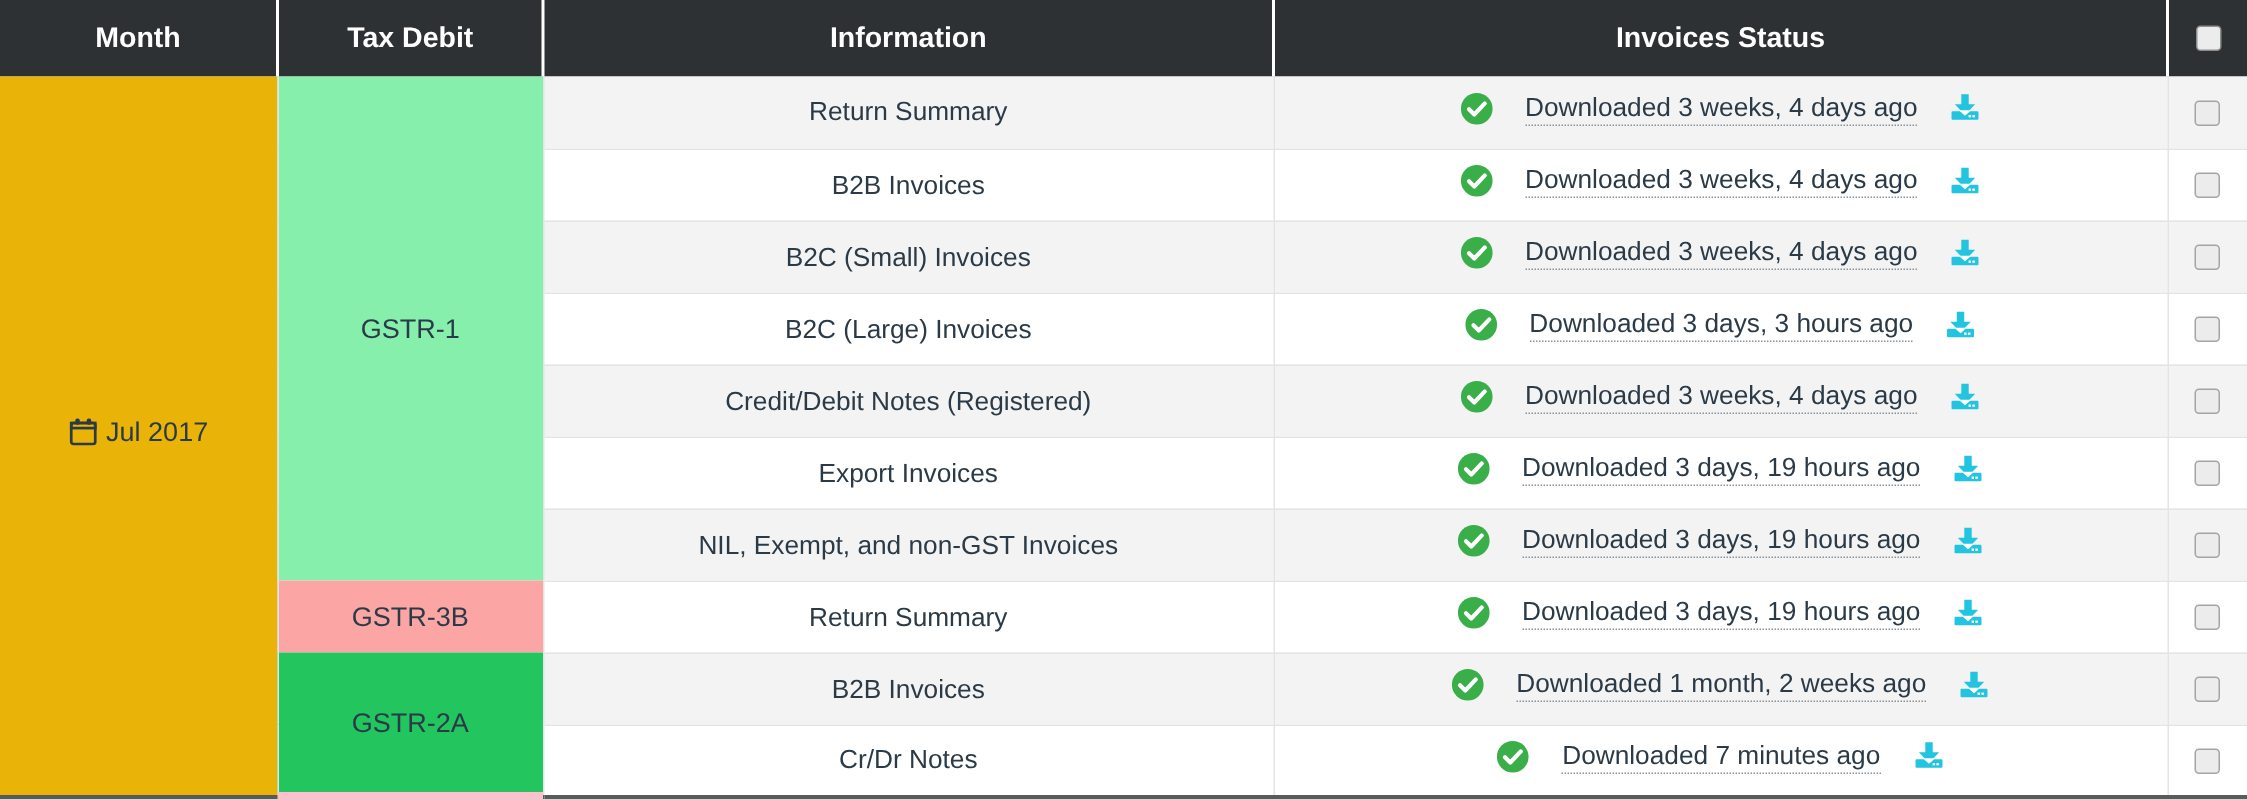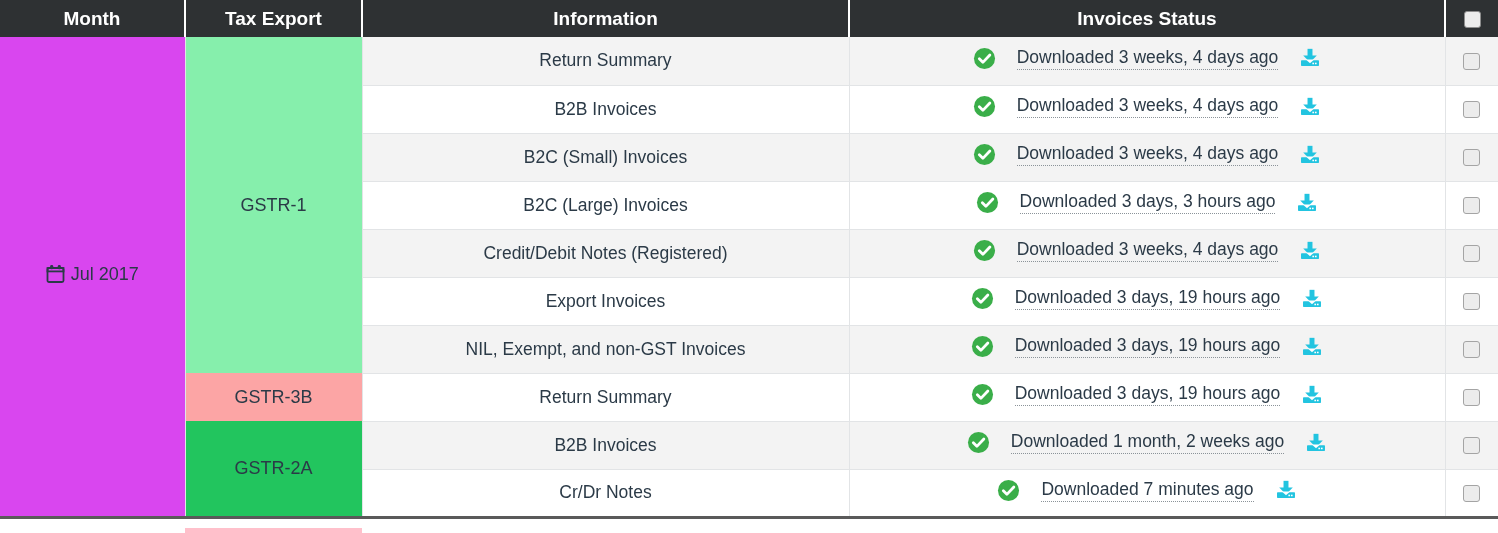--- a/index.html
+++ b/index.html
@@ -29,21 +29,21 @@
   col.c-info   { width: 487px; }
   col.c-status { width: 596px; }
   col.c-check  { width: 53px; }
 
   
   thead th {
     background: #2e3133;
     color: #ffffff;
     font-weight: bold;
     font-size: 19px;
-    height: 37px;
+    height: 51px;
     text-align: center;
     vertical-align: middle;
     border-right: 2px solid #ffffff;
     padding: 0 5px;
     white-space: nowrap;
   }
   thead th.th-check { border-right: none; }
   thead th.th-first { border-left: none; }
 
   
@@ -54,21 +54,21 @@
     text-align: center;
     border-bottom: 1px solid #e2e4e6;
     padding: 8px 6px;
   }
   tbody tr.odd  td.stripe { background: #f3f3f3; }
   tbody tr.even td.stripe { background: #ffffff; }
   tbody tr:last-child td { border-bottom: 3px solid #5a5a5a; }
 
   
   td.month-cell {
-    background: #d946ef;
+    background: #eab308;
     border-bottom: 3px solid #5a5a5a;
     border-right: 1px solid #e2e4e6;
     font-size: 18px;
     color: #2b3a47;
     white-space: nowrap;
     text-align: center;
   }
   .month-inner { display: inline-flex; align-items: center; gap: 6px; }
 
   
@@ -147,21 +147,21 @@
     <colgroup>
       <col class="c-month">
         <col class="c-return">
         <col class="c-info">
         <col class="c-status">
         <col class="c-check">
     </colgroup>
     <thead>
       <tr>
         <th class="th-first">Month</th>
-        <th>Tax Export</th>
+        <th>Tax Debit</th>
         <th>Information</th>
         <th>Invoices Status</th>
         <th class="th-check">
           <span class="cbx-head"></span>
         </th>
       </tr>
     </thead>
     <tbody>
         <tr class="odd">
           <td class="month-cell" rowspan="10"><span class="month-inner">

